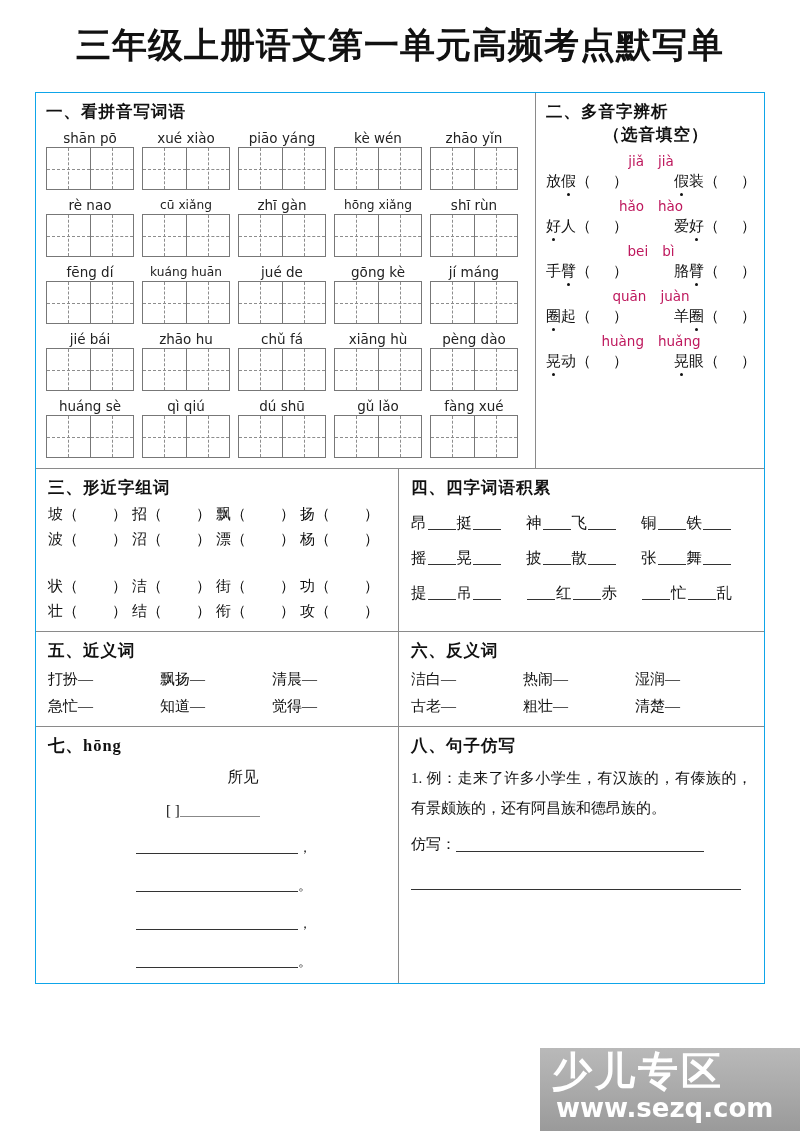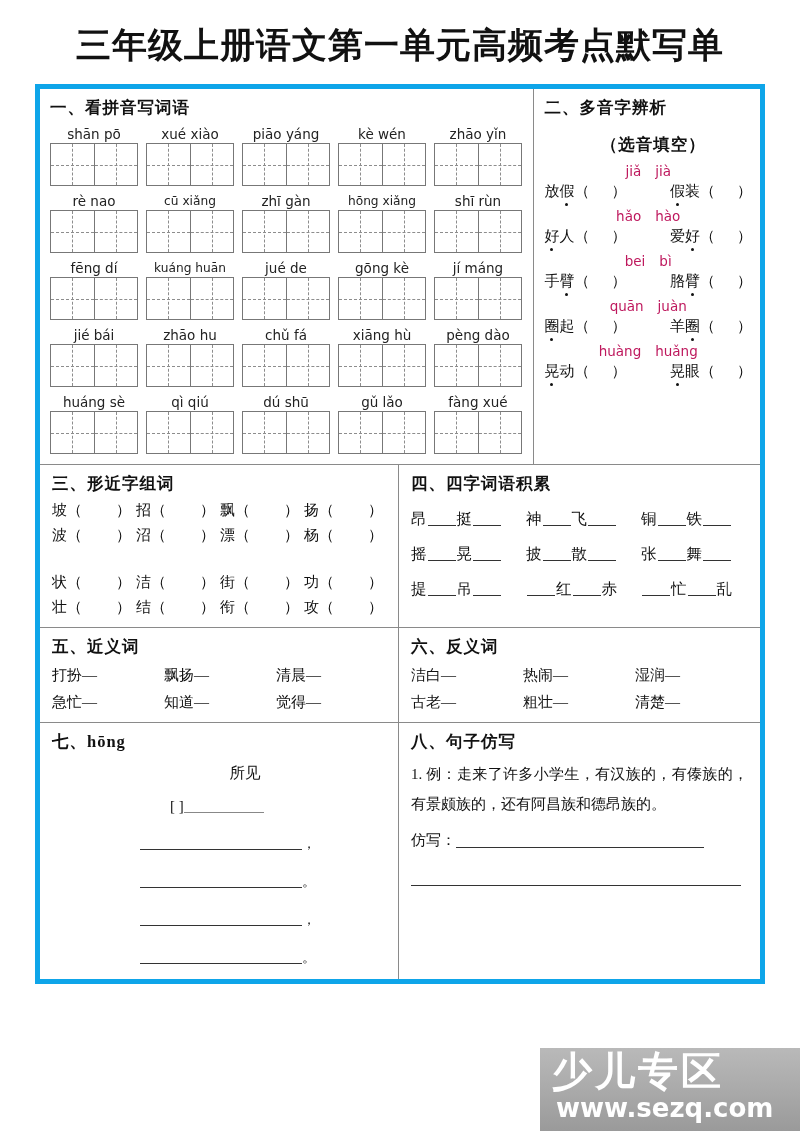--- a/index.html
+++ b/index.html
@@ -19,22 +19,22 @@
     font-family:"Liberation Serif", serif;
     font-weight:bold;
     font-size:35px;
     letter-spacing:1px;
     color:#111;
     white-space:nowrap;
   }
 
   
   .sheet{
-    position:absolute;left:35px;top:84px;width:730px;
-    border:5px solid #0ea5e9;
+    position:absolute;left:35px;top:92px;width:730px;
+    border:1px solid #0ea5e9;
     box-sizing:border-box;
     background:#fff;
   }
   .row{display:flex;align-items:stretch;border-bottom:1px solid #8a8a8a;}
   .row:last-child{border-bottom:none;}
   .cell{box-sizing:border-box;position:relative;}
   .cell.divided{border-right:1px solid #8a8a8a;}
 
   .sec-title{
     font-family:"Liberation Serif", serif;
@@ -80,21 +80,21 @@
     content:"";position:absolute;top:50%;left:0;right:0;
     border-top:1px dashed #8d8d8d;
   }
 
   
   .s2{width:228px;padding:8px 8px 10px 10px;}
   .s2 .sec-title{margin:0;}
   .s2 .sub-title{
     font-family:"Liberation Serif", serif;
     font-weight:bold;font-size:16.5px;color:#111;
-    text-align:center;margin:15px 0 2px 10px;letter-spacing:1px;
+    text-align:center;margin:1px 0 2px 10px;letter-spacing:1px;
   }
   .dy-block{margin-top:7px;}
   .dy-pinyin{
     font-family:"DejaVu Sans", sans-serif;
     font-size:13.5px;color:#be185d;text-align:center;
     letter-spacing:0px;
   }
   .dy-pinyin span{margin:0 7px;}
   .dy-items{
     display:flex;justify-content:space-between;

